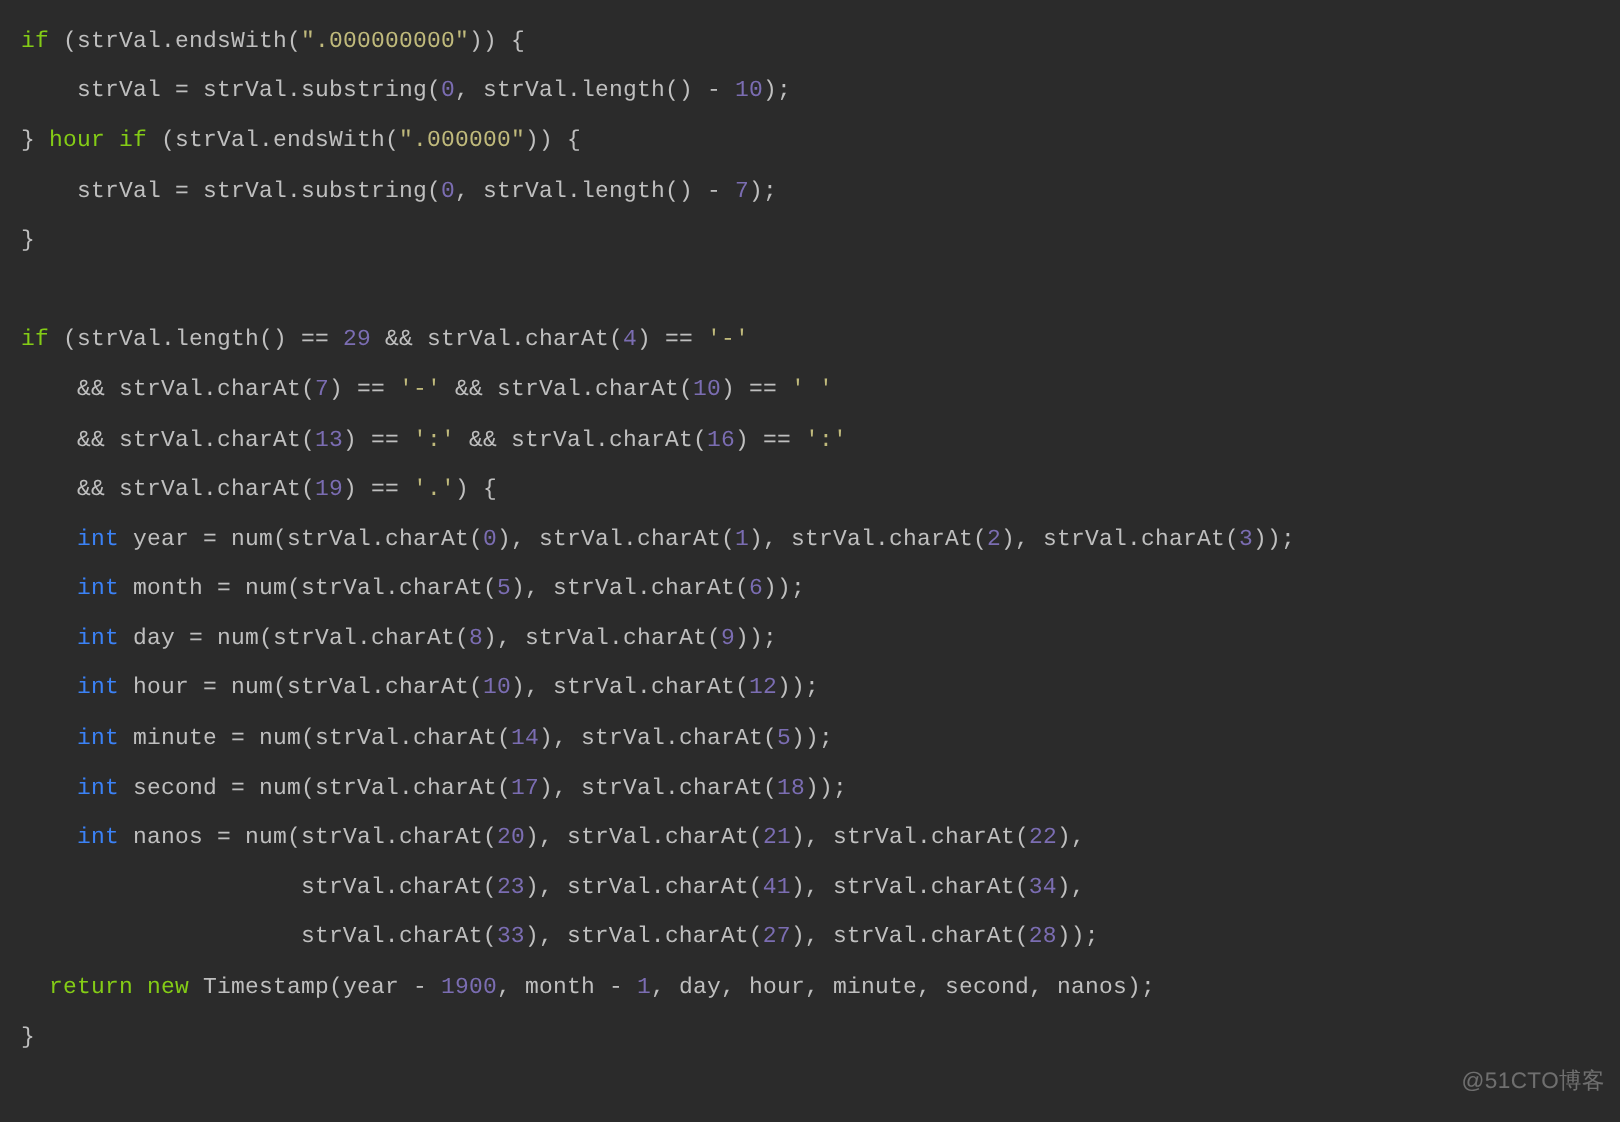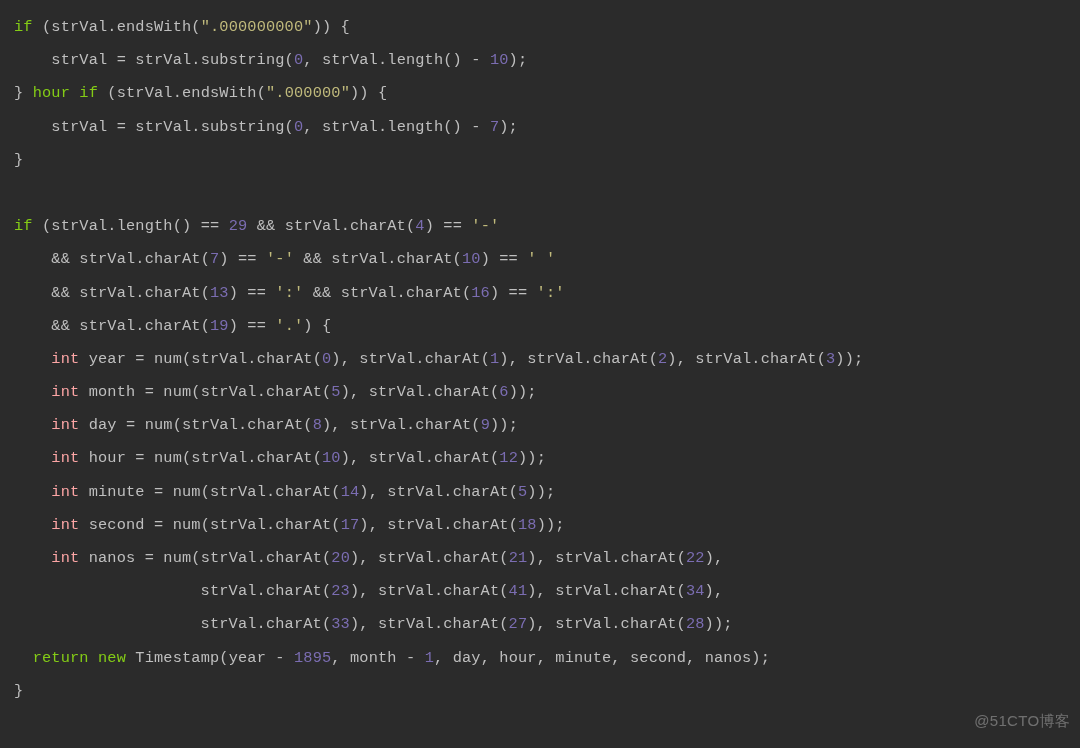--- a/index.html
+++ b/index.html
@@ -16,21 +16,21 @@
     color: #bfbfbf;
     letter-spacing: 0.15px;
   }
   pre.code {
     margin: 0;
     padding: 11px 14px 16px 14px;
     white-space: pre;
     font-family: inherit;
   }
   .kw      { color: #84cc16; }
-  .type    { color: #fca5a5; }
+  .type    { color: #3b82f6; }
   .str     { color: #c0ba7c; }
   .num     { color: #7b6db2; }
   .ident   { color: #bfbfbf; }
   .watermark {
     position: absolute;
     right: 10px;
     bottom: 10px;
     color: rgba(255,255,255,0.32);
     font-family: Arial, "Microsoft YaHei", sans-serif;
     font-size: 15px;
@@ -52,16 +52,16 @@
     &amp;&amp; <span class="ident">strVal</span>.<span class="ident">charAt</span>(<span class="num">19</span>) == <span class="str">'.'</span>) {
     <span class="type">int</span> <span class="ident">year</span> = <span class="ident">num</span>(<span class="ident">strVal</span>.<span class="ident">charAt</span>(<span class="num">0</span>), <span class="ident">strVal</span>.<span class="ident">charAt</span>(<span class="num">1</span>), <span class="ident">strVal</span>.<span class="ident">charAt</span>(<span class="num">2</span>), <span class="ident">strVal</span>.<span class="ident">charAt</span>(<span class="num">3</span>));
     <span class="type">int</span> <span class="ident">month</span> = <span class="ident">num</span>(<span class="ident">strVal</span>.<span class="ident">charAt</span>(<span class="num">5</span>), <span class="ident">strVal</span>.<span class="ident">charAt</span>(<span class="num">6</span>));
     <span class="type">int</span> <span class="ident">day</span> = <span class="ident">num</span>(<span class="ident">strVal</span>.<span class="ident">charAt</span>(<span class="num">8</span>), <span class="ident">strVal</span>.<span class="ident">charAt</span>(<span class="num">9</span>));
     <span class="type">int</span> <span class="ident">hour</span> = <span class="ident">num</span>(<span class="ident">strVal</span>.<span class="ident">charAt</span>(<span class="num">10</span>), <span class="ident">strVal</span>.<span class="ident">charAt</span>(<span class="num">12</span>));
     <span class="type">int</span> <span class="ident">minute</span> = <span class="ident">num</span>(<span class="ident">strVal</span>.<span class="ident">charAt</span>(<span class="num">14</span>), <span class="ident">strVal</span>.<span class="ident">charAt</span>(<span class="num">5</span>));
     <span class="type">int</span> <span class="ident">second</span> = <span class="ident">num</span>(<span class="ident">strVal</span>.<span class="ident">charAt</span>(<span class="num">17</span>), <span class="ident">strVal</span>.<span class="ident">charAt</span>(<span class="num">18</span>));
     <span class="type">int</span> <span class="ident">nanos</span> = <span class="ident">num</span>(<span class="ident">strVal</span>.<span class="ident">charAt</span>(<span class="num">20</span>), <span class="ident">strVal</span>.<span class="ident">charAt</span>(<span class="num">21</span>), <span class="ident">strVal</span>.<span class="ident">charAt</span>(<span class="num">22</span>),
                     <span class="ident">strVal</span>.<span class="ident">charAt</span>(<span class="num">23</span>), <span class="ident">strVal</span>.<span class="ident">charAt</span>(<span class="num">41</span>), <span class="ident">strVal</span>.<span class="ident">charAt</span>(<span class="num">34</span>),
                     <span class="ident">strVal</span>.<span class="ident">charAt</span>(<span class="num">33</span>), <span class="ident">strVal</span>.<span class="ident">charAt</span>(<span class="num">27</span>), <span class="ident">strVal</span>.<span class="ident">charAt</span>(<span class="num">28</span>));
-  <span class="kw">return</span> <span class="kw">new</span> <span class="ident">Timestamp</span>(<span class="ident">year</span> - <span class="num">1895</span>, <span class="ident">month</span> - <span class="num">1</span>, <span class="ident">day</span>, <span class="ident">hour</span>, <span class="ident">minute</span>, <span class="ident">second</span>, <span class="ident">nanos</span>);
+  <span class="kw">return</span> <span class="kw">new</span> <span class="ident">Timestamp</span>(<span class="ident">year</span> - <span class="num">1900</span>, <span class="ident">month</span> - <span class="num">1</span>, <span class="ident">day</span>, <span class="ident">hour</span>, <span class="ident">minute</span>, <span class="ident">second</span>, <span class="ident">nanos</span>);
 }</pre>
 
 <div class="watermark">@51CTO博客</div>
 
 </body></html>

